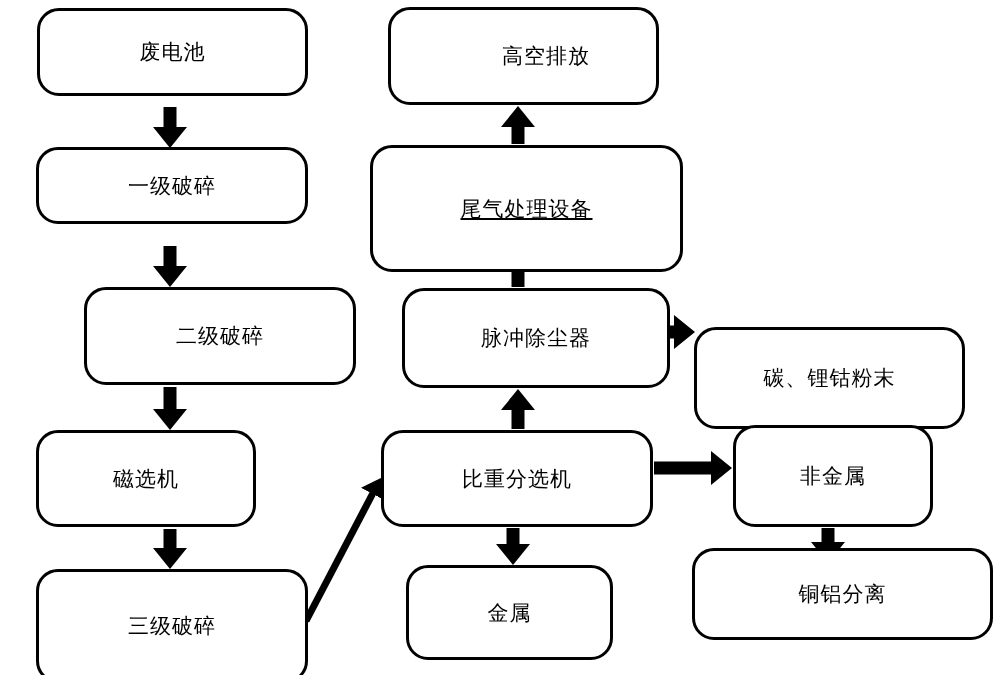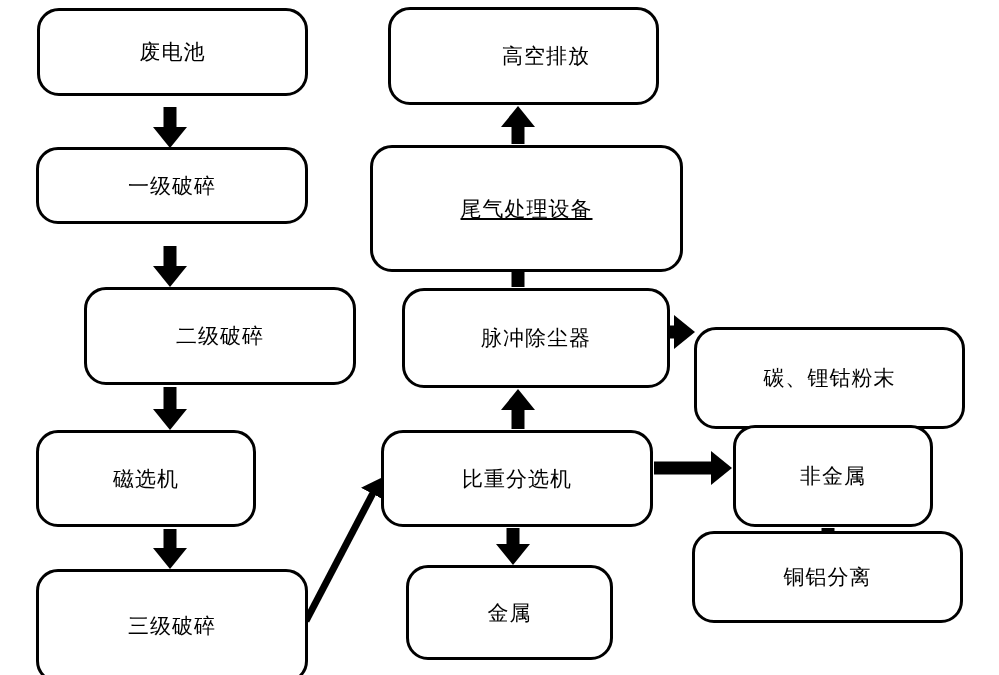--- a/index.html
+++ b/index.html
@@ -99,17 +99,17 @@
   <div class="node" style="left:406px; top:565px; width:207px; height:95px;">
     <span>金属</span>
   </div>
 
   <div class="node" style="left:694px; top:283px; width:271px; height:102px;margin-top:44px;">
     <span>碳、锂钴粉末</span>
   </div>
   <div class="node" style="left:733px; top:425px; width:200px; height:102px;">
     <span>非金属</span>
   </div>
-  <div class="node" style="left:692px; top:531px; width:271px; height:92px;">
+  <div class="node" style="left:692px; top:548px; width:301px; height:92px;">
     <span>铜铝分离</span>
   </div>
 
 </div>
 
 </body></html>

